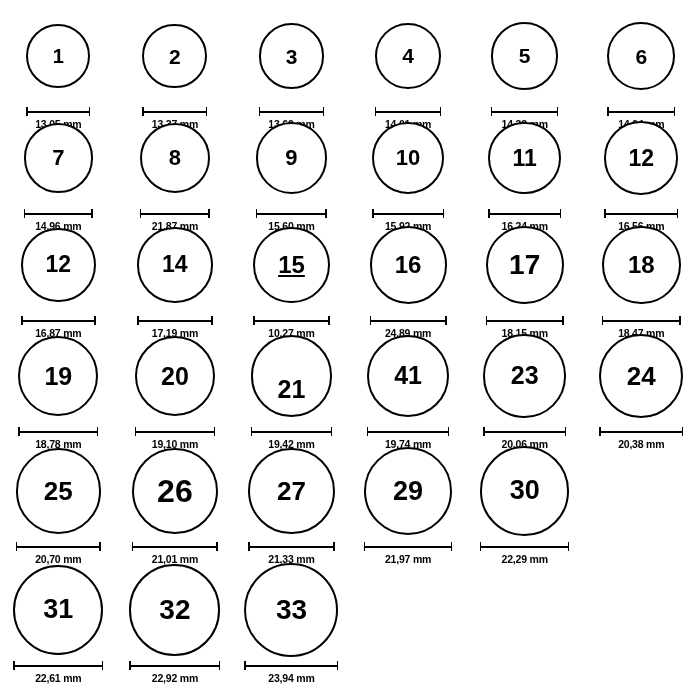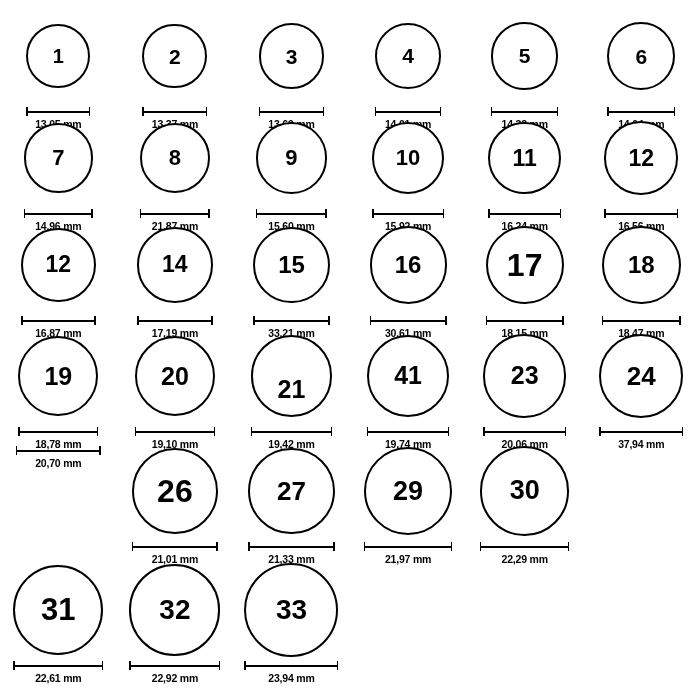--- a/index.html
+++ b/index.html
@@ -273,47 +273,47 @@
         <div class="caliper" style="width: 75.405px;">
           <div class="bar"></div>
           <div class="tick left"></div>
           <div class="tick right"></div>
         </div>
         <div class="mm-label">17,19 mm</div>
       </div>
       <div class="cell">
         <div class="ring-wrap" style="height: 96px;">
           <div class="ring" style="width: 76.2865px; height: 76.2865px;">
-            <span class="ring-number" style="font-size: 24px;">15</span>
+            <span class="ring-number" style="font-size: 24px; text-decoration: underline;">15</span>
           </div>
         </div>
         <div class="caliper" style="width: 76.2865px;">
           <div class="bar"></div>
           <div class="tick left"></div>
           <div class="tick right"></div>
         </div>
-        <div class="mm-label">33,21 mm</div>
+        <div class="mm-label">10,27 mm</div>
       </div>
       <div class="cell">
         <div class="ring-wrap" style="height: 96px;">
           <div class="ring" style="width: 77.168px; height: 77.168px;">
             <span class="ring-number" style="font-size: 24px;">16</span>
           </div>
         </div>
         <div class="caliper" style="width: 77.168px;">
           <div class="bar"></div>
           <div class="tick left"></div>
           <div class="tick right"></div>
         </div>
-        <div class="mm-label">30,61 mm</div>
+        <div class="mm-label">24,89 mm</div>
       </div>
       <div class="cell">
         <div class="ring-wrap" style="height: 96px;">
           <div class="ring" style="width: 78.0496px; height: 78.0496px;">
-            <span class="ring-number" style="font-size: 32px;">17</span>
+            <span class="ring-number" style="font-size: 28px;">17</span>
           </div>
         </div>
         <div class="caliper" style="width: 78.0496px;">
           <div class="bar"></div>
           <div class="tick left"></div>
           <div class="tick right"></div>
         </div>
         <div class="mm-label">18,15 mm</div>
       </div>
       <div class="cell">
@@ -400,25 +400,30 @@
         <div class="ring-wrap" style="height: 96px;">
           <div class="ring" style="width: 84.1928px; height: 84.1928px;">
             <span class="ring-number" style="font-size: 26px;">24</span>
           </div>
         </div>
         <div class="caliper" style="width: 84.1928px;">
           <div class="bar"></div>
           <div class="tick left"></div>
           <div class="tick right"></div>
         </div>
-        <div class="mm-label">37,94 mm</div>
+        <div class="mm-label">20,38 mm</div>
       </div>
     </div>
     <div class="row" style="height: 119px;">
       <div class="cell">
+        <div class="ring-wrap" style="height: 96px;">
+          <div class="ring" style="width: 85.0744px; height: 85.0744px;">
+            <span class="ring-number" style="font-size: 26px;">25</span>
+          </div>
+        </div>
         <div class="caliper" style="width: 85.0744px;">
           <div class="bar"></div>
           <div class="tick left"></div>
           <div class="tick right"></div>
         </div>
         <div class="mm-label">20,70 mm</div>
       </div>
       <div class="cell">
         <div class="ring-wrap" style="height: 96px;">
           <div class="ring" style="width: 85.9284px; height: 85.9284px;">
@@ -469,21 +474,21 @@
           <div class="tick left"></div>
           <div class="tick right"></div>
         </div>
         <div class="mm-label">22,29 mm</div>
       </div>
     </div>
     <div class="row" style="height: 124px;">
       <div class="cell">
         <div class="ring-wrap" style="height: 96px;">
           <div class="ring" style="width: 90.3361px; height: 90.3361px;">
-            <span class="ring-number" style="font-size: 31px;">31</span>
+            <span class="ring-number" style="font-size: 27px;">31</span>
           </div>
         </div>
         <div class="caliper" style="width: 90.3361px;">
           <div class="bar"></div>
           <div class="tick left"></div>
           <div class="tick right"></div>
         </div>
         <div class="mm-label">22,61 mm</div>
       </div>
       <div class="cell">

